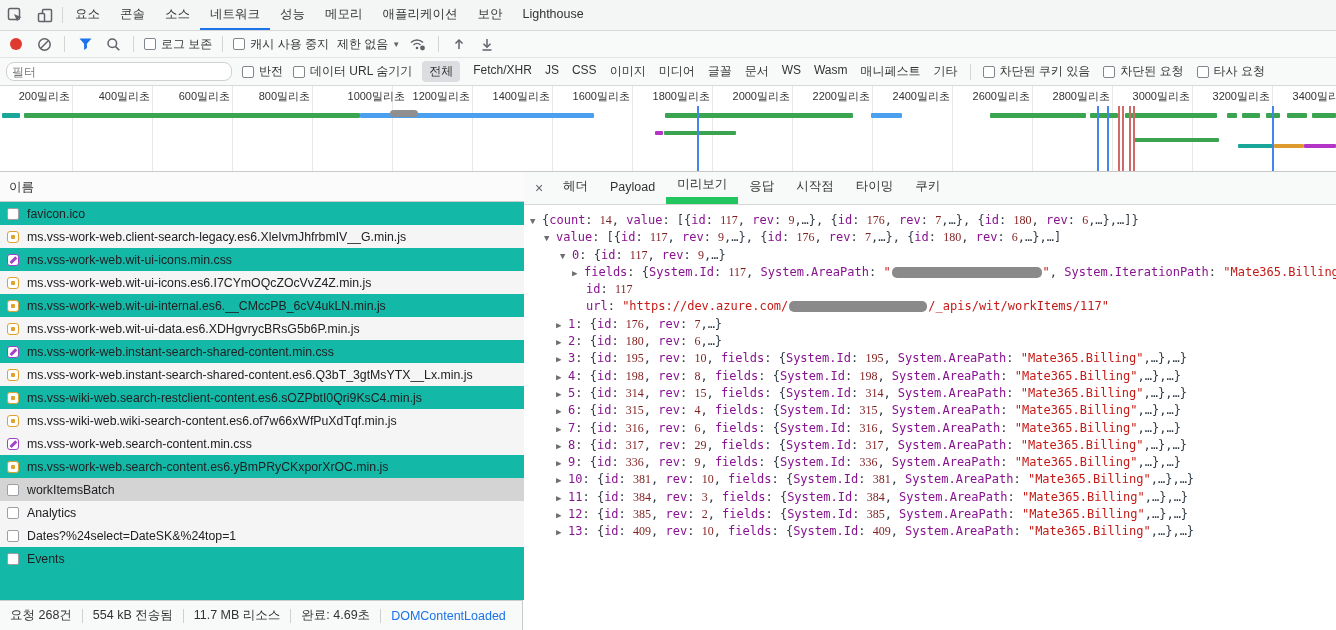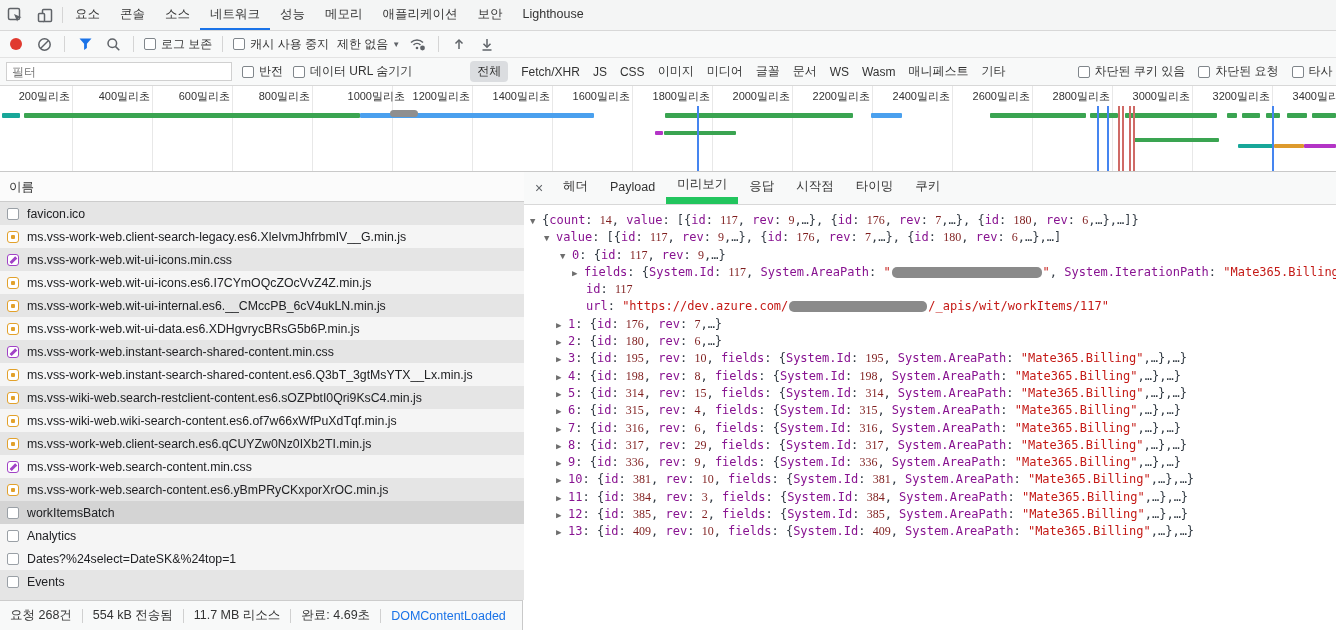--- a/index.html
+++ b/index.html
@@ -18,36 +18,36 @@
   .nettools { position:absolute; top:31px; left:0; right:0; height:27px; background:#f8f9f9; border-bottom:1px solid #e3e3e3; display:flex; align-items:center; padding:0 6px; gap:8px; }
   .icbtn { width:20px; height:20px; display:flex; align-items:center; justify-content:center; cursor:pointer; flex:none; }
   .reccircle { width:12px; height:12px; border-radius:50%; background:#e03a2f; }
   .cb { width:12px; height:12px; border:1.4px solid #80868b; border-radius:2px; background:#fff; flex:none; }
   .cblab { display:flex; align-items:center; gap:5px; white-space:nowrap; cursor:pointer; color:#333; }
   .ddown { display:flex; align-items:center; gap:4px; cursor:pointer; color:#333; white-space:nowrap; }
   .ddown .caret { font-size:8px; color:#5f6368; }
 
   
   .filterbar { position:absolute; top:58px; left:0; right:0; height:28px; background:#f8f9f9; border-bottom:1px solid #d8d8d8; display:flex; align-items:center; padding:0 6px; gap:10px; overflow:hidden; }
-  .filterinput { width:226px; height:19px; border:1px solid #d0d0d0; background:#fff; border-radius:0; font-family:inherit; font-size:12px; padding:0 5px; color:#4c1d95; outline:none; flex:none; }
+  .filterinput { width:226px; height:19px; border:1px solid #d0d0d0; background:#fff; border-radius:8px; font-family:inherit; font-size:12px; padding:0 5px; color:#4c1d95; outline:none; flex:none; }
   .filterinput::placeholder { color:#777; }
-  .ftypes { display:flex; align-items:center; gap:13px; white-space:nowrap;margin-left:48px; }
+  .ftypes { display:flex; align-items:flex-start; gap:13px; white-space:nowrap; }
   .ftype { cursor:pointer; color:#333; padding:2px 0; }
   .ftype.active { background:#dbdde0; border-radius:4px; padding:2px 7px; }
 
   
   .overview { position:absolute; top:86px; left:0; right:0; height:86px; background:#fff; border-bottom:1px solid #c9c9c9; overflow:hidden; cursor:text; }
   .gridline { position:absolute; top:0; bottom:0; width:1px; background:#e8e8e8; }
   .tlabel { position:absolute; top:3px; height:14px; width:76px; text-align:right; font-size:11px; color:#333; white-space:nowrap; }
   .ovbar { position:absolute; border-radius:1px; }
   .ovmarker { position:absolute; top:20px; bottom:0; width:2px; }
   .ovblob { position:absolute; background:#8f8f8f; border-radius:4px; }
 
   
-  .leftpanel { position:absolute; top:172px; left:0; width:569px; bottom:30px; background:#e5e5e5; border-right:1px solid #c9c9c9; overflow:hidden; }
+  .leftpanel { position:absolute; top:172px; left:0; width:569px; bottom:30px; background:#14b8a6; border-right:1px solid #c9c9c9; overflow:hidden; }
   .colheader { height:30px; line-height:30px; padding-left:9px; border-bottom:1px solid #ccc; background:#fbfbfb; color:#333; font-size:12.5px; }
   .reqrows { position:absolute; top:30px; left:0; right:12px; bottom:0; overflow:hidden; }
   .reqrow { height:23px; display:flex; align-items:center; gap:8px; padding-left:7px; cursor:pointer; white-space:nowrap; overflow:hidden; font-size:12.3px; color:#202124; }
   .reqrow.alt { background:#f5f5f5; }
   .reqrow.selected { background:#d4d4d4; }
   .ric { width:12px; height:12px; border:1.5px solid #9aa0a6; border-radius:2px; position:relative; flex:none; background:#fff; }
   .ric.js { border-color:#e2a12b; border-radius:3px; }
   .ric.js::after { content:""; position:absolute; left:3px; top:3px; width:4px; height:4px; background:#e2a12b; border-radius:1px; }
   .ric.css { border-color:#a142c6; border-radius:3px; }
   .ric.css::after { content:""; position:absolute; left:4px; top:1px; width:2.5px; height:8px; background:#a142c6; transform:rotate(45deg); }
@@ -310,24 +310,20 @@
           <span>ms.vss-work-web.instant-search-shared-content.es6.Q3bT_3gtMsYTX__Lx.min.js</span>
         </div>
         <div class="reqrow">
           <span class="ric js"></span>
           <span>ms.vss-wiki-web.search-restclient-content.es6.sOZPbtI0Qri9KsC4.min.js</span>
         </div>
         <div class="reqrow alt">
           <span class="ric js"></span>
           <span>ms.vss-wiki-web.wiki-search-content.es6.of7w66xWfPuXdTqf.min.js</span>
         </div>
-        <div class="reqrow">
-          <span class="ric js"></span>
-          <span>ms.vss-work-web.client-search.es6.qCUYZw0Nz0IXb2TI.min.js</span>
-        </div>
         <div class="reqrow alt">
           <span class="ric css"></span>
           <span>ms.vss-work-web.search-content.min.css</span>
         </div>
         <div class="reqrow">
           <span class="ric js"></span>
           <span>ms.vss-work-web.search-content.es6.yBmPRyCKxporXrOC.min.js</span>
         </div>
         <div class="reqrow selected">
           <span class="ric doc"></span>

